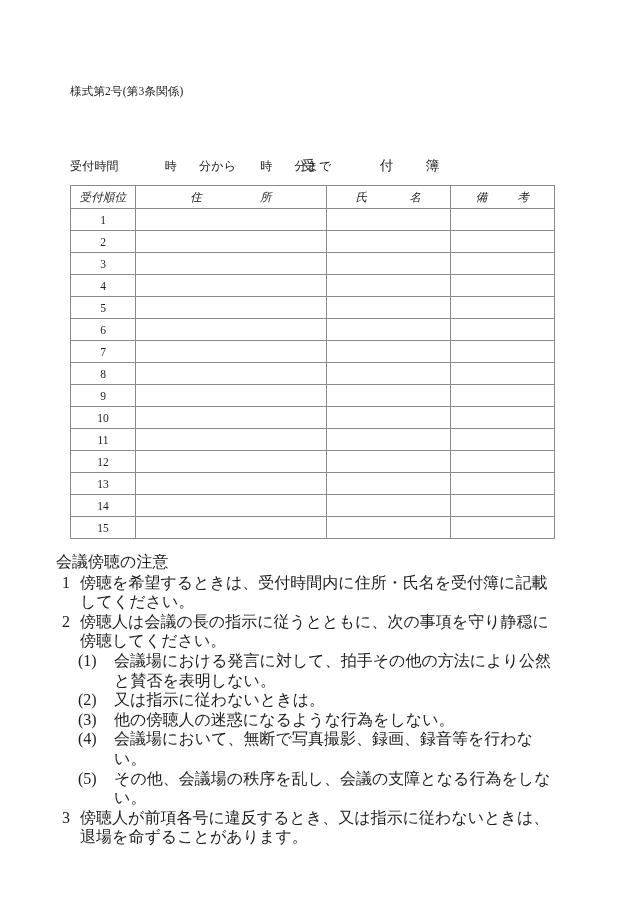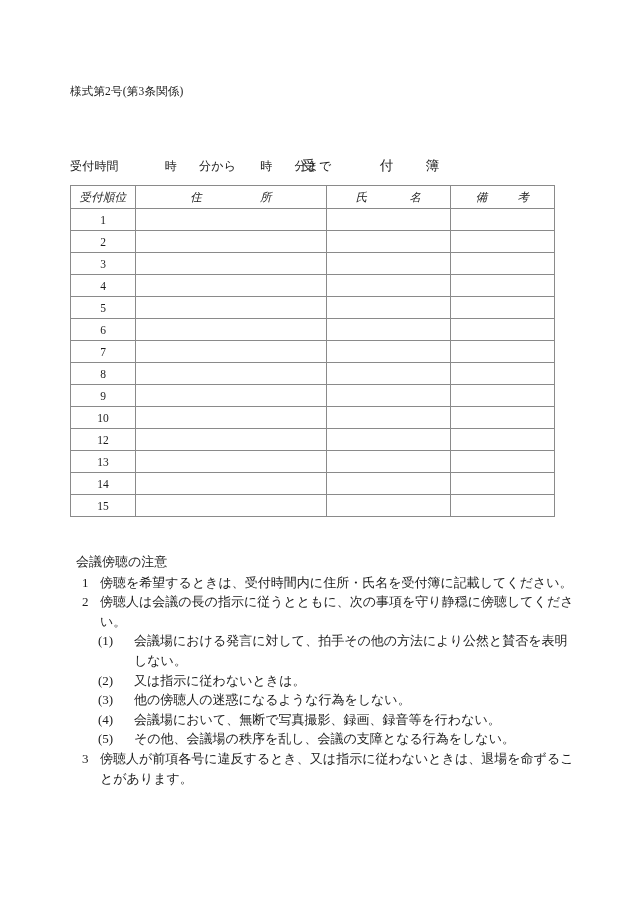--- a/index.html
+++ b/index.html
@@ -107,24 +107,24 @@
     display: inline-block;
     letter-spacing: 0.2px;
   }
   .hdr-spaced .sp-wide { display: inline-block; width: 58px; }
   .hdr-spaced .sp-mid  { display: inline-block; width: 42px; }
   .hdr-spaced .sp-nar  { display: inline-block; width: 30px; }
 
   
   .notes {
     position: absolute;
-    left: 76px;
+    left: 56px;
     top: 552px;
     width: 500px;
-    font-size: 13px;
+    font-size: 16px;
     line-height: 19.6px;
   }
   .notes-title {
     margin: 0 0 1px 0;
   }
   .note-item {
     position: relative;
     padding-left: 24px;
     margin: 0;
   }
@@ -250,20 +250,26 @@
           <td></td>
           <td></td>
         </tr>
         <tr>
           <td class="rank-cell">10</td>
           <td></td>
           <td></td>
           <td></td>
         </tr>
         <tr>
+          <td class="rank-cell">11</td>
+          <td></td>
+          <td></td>
+          <td></td>
+        </tr>
+        <tr>
           <td class="rank-cell">12</td>
           <td></td>
           <td></td>
           <td></td>
         </tr>
         <tr>
           <td class="rank-cell">13</td>
           <td></td>
           <td></td>
           <td></td>

